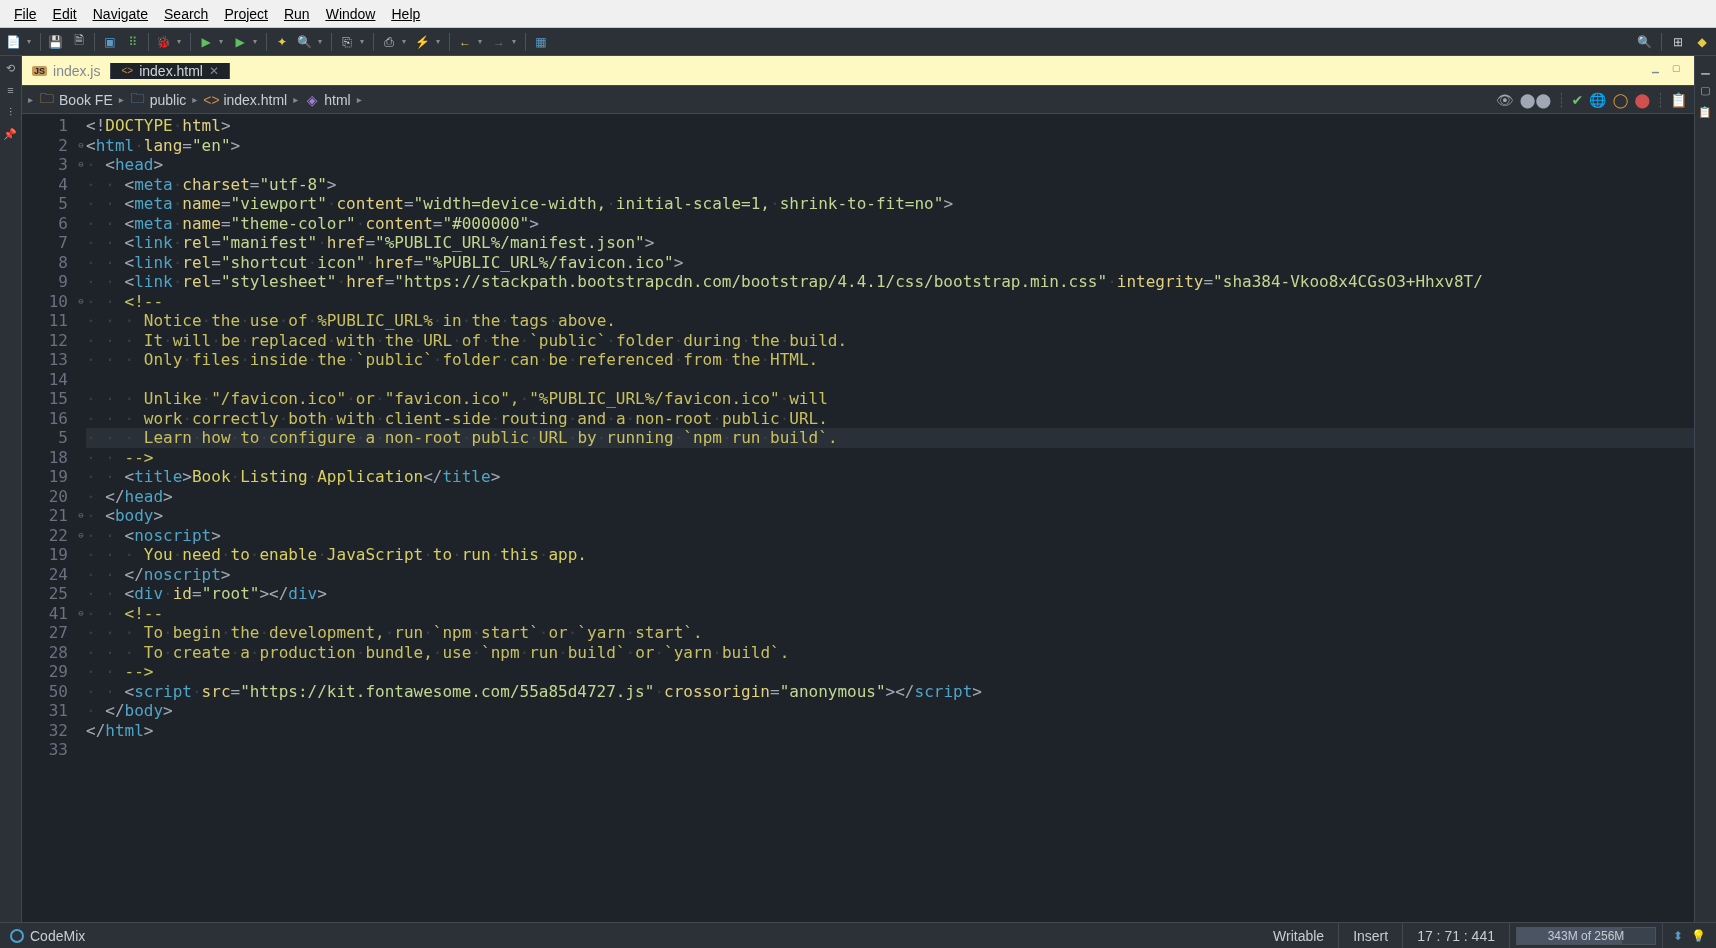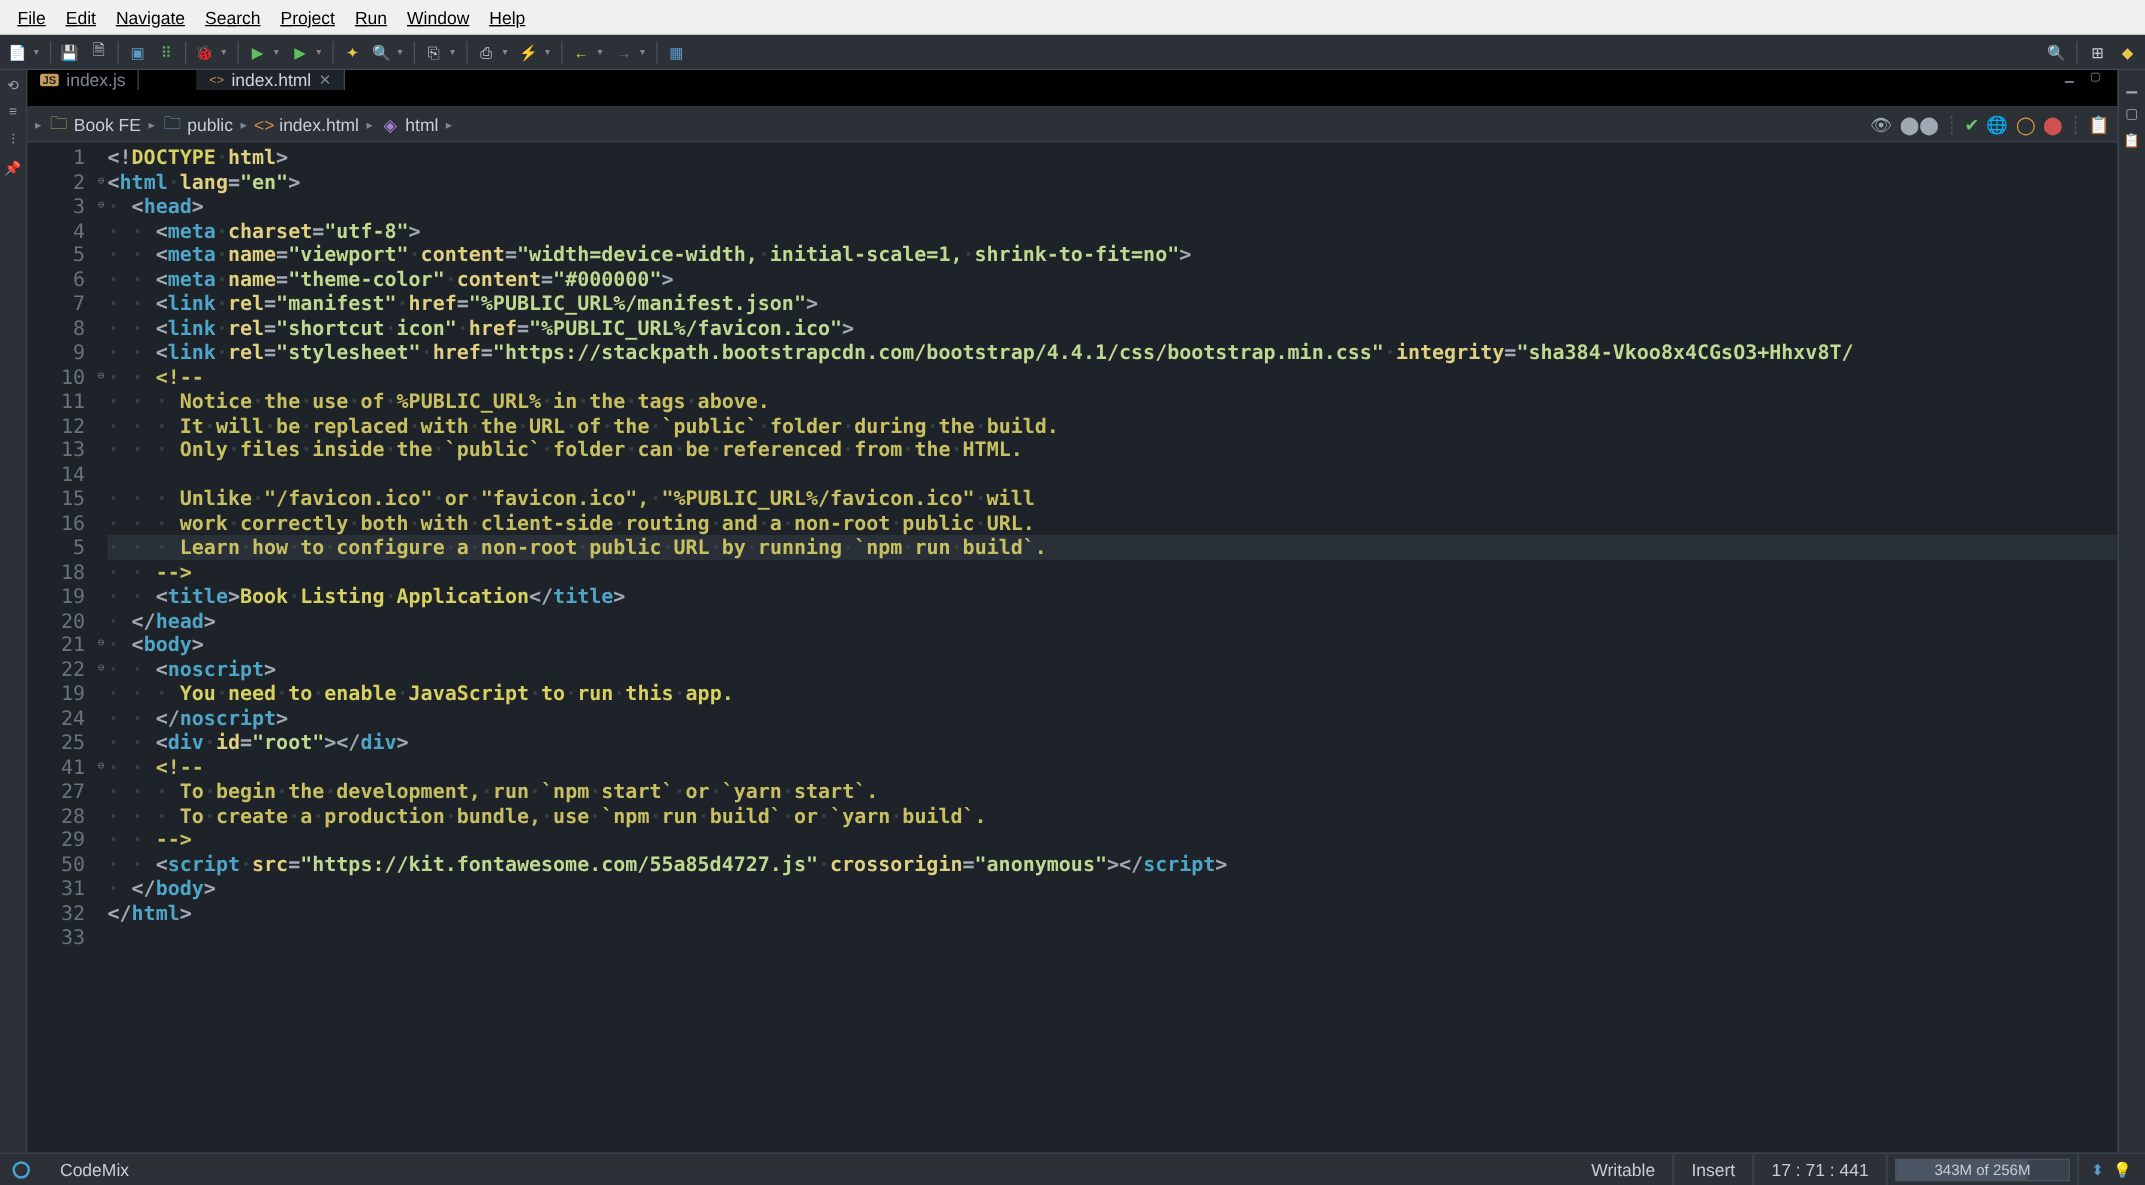--- a/index.html
+++ b/index.html
@@ -82,26 +82,25 @@
 
 .editor-column {
   flex: 1;
   display: flex;
   flex-direction: column;
 }
 
 
 .tab-bar {
   height: 30px;
-  background: #000000;
+  background: #fef9c3;
   border-bottom: 1px solid #404854;
   display: flex;
-  align-items: flex-start;
+  align-items: center;
   font-size: 14px;
-  gap: 46px;
 }
 .tab {
   padding: 0 10px;
   display: flex;
   align-items: center;
   gap: 6px;
   border-right: 1px solid #404854;
   color: #808896;
   cursor: pointer;
 }
@@ -156,21 +155,20 @@
   color: #6a7180;
   display: flex;
   align-items: center;
   justify-content: center;
 }
 .code-area {
   flex: 1;
   padding-top: 2px;
   white-space: pre;
   position: relative;
-  font-weight: bold;
 }
 .code-line { height: 19.5px; }
 .code-line.highlighted { background: #2a3038; }
 
 
 .c-tag { color: #4fa5c7; }        
 .c-attr { color: #e0d080; }       
 .c-str { color: #c0d890; }        
 .c-txt { color: #d8d060; }        
 .c-cmt { color: #c8c060; }        
@@ -200,21 +198,21 @@
   font-size: 14px;
   color: #c8ccd4;
 }
 .status-item {
   padding: 0 14px;
   height: 100%;
   display: flex;
   align-items: center;
   border-right: 1px solid #404854;
 }
-.status-codemix { display: flex; align-items: center; gap: 24px; padding: 0 10px; text-align: center; }
+.status-codemix { display: flex; align-items: center; gap: 6px; padding: 0 10px; text-align: center; }
 .status-gap { flex: 1; }
 .mem-bar {
   width: 140px; height: 18px;
   background: #3a424e;
   position: relative;
   font-size: 12px;
   display: flex; align-items: center; justify-content: center;
   border: 1px solid #4a525e;
 }
 .mem-fill { position: absolute; left:0; top:0; bottom:0; background: #4a5462; width: 76%; }

